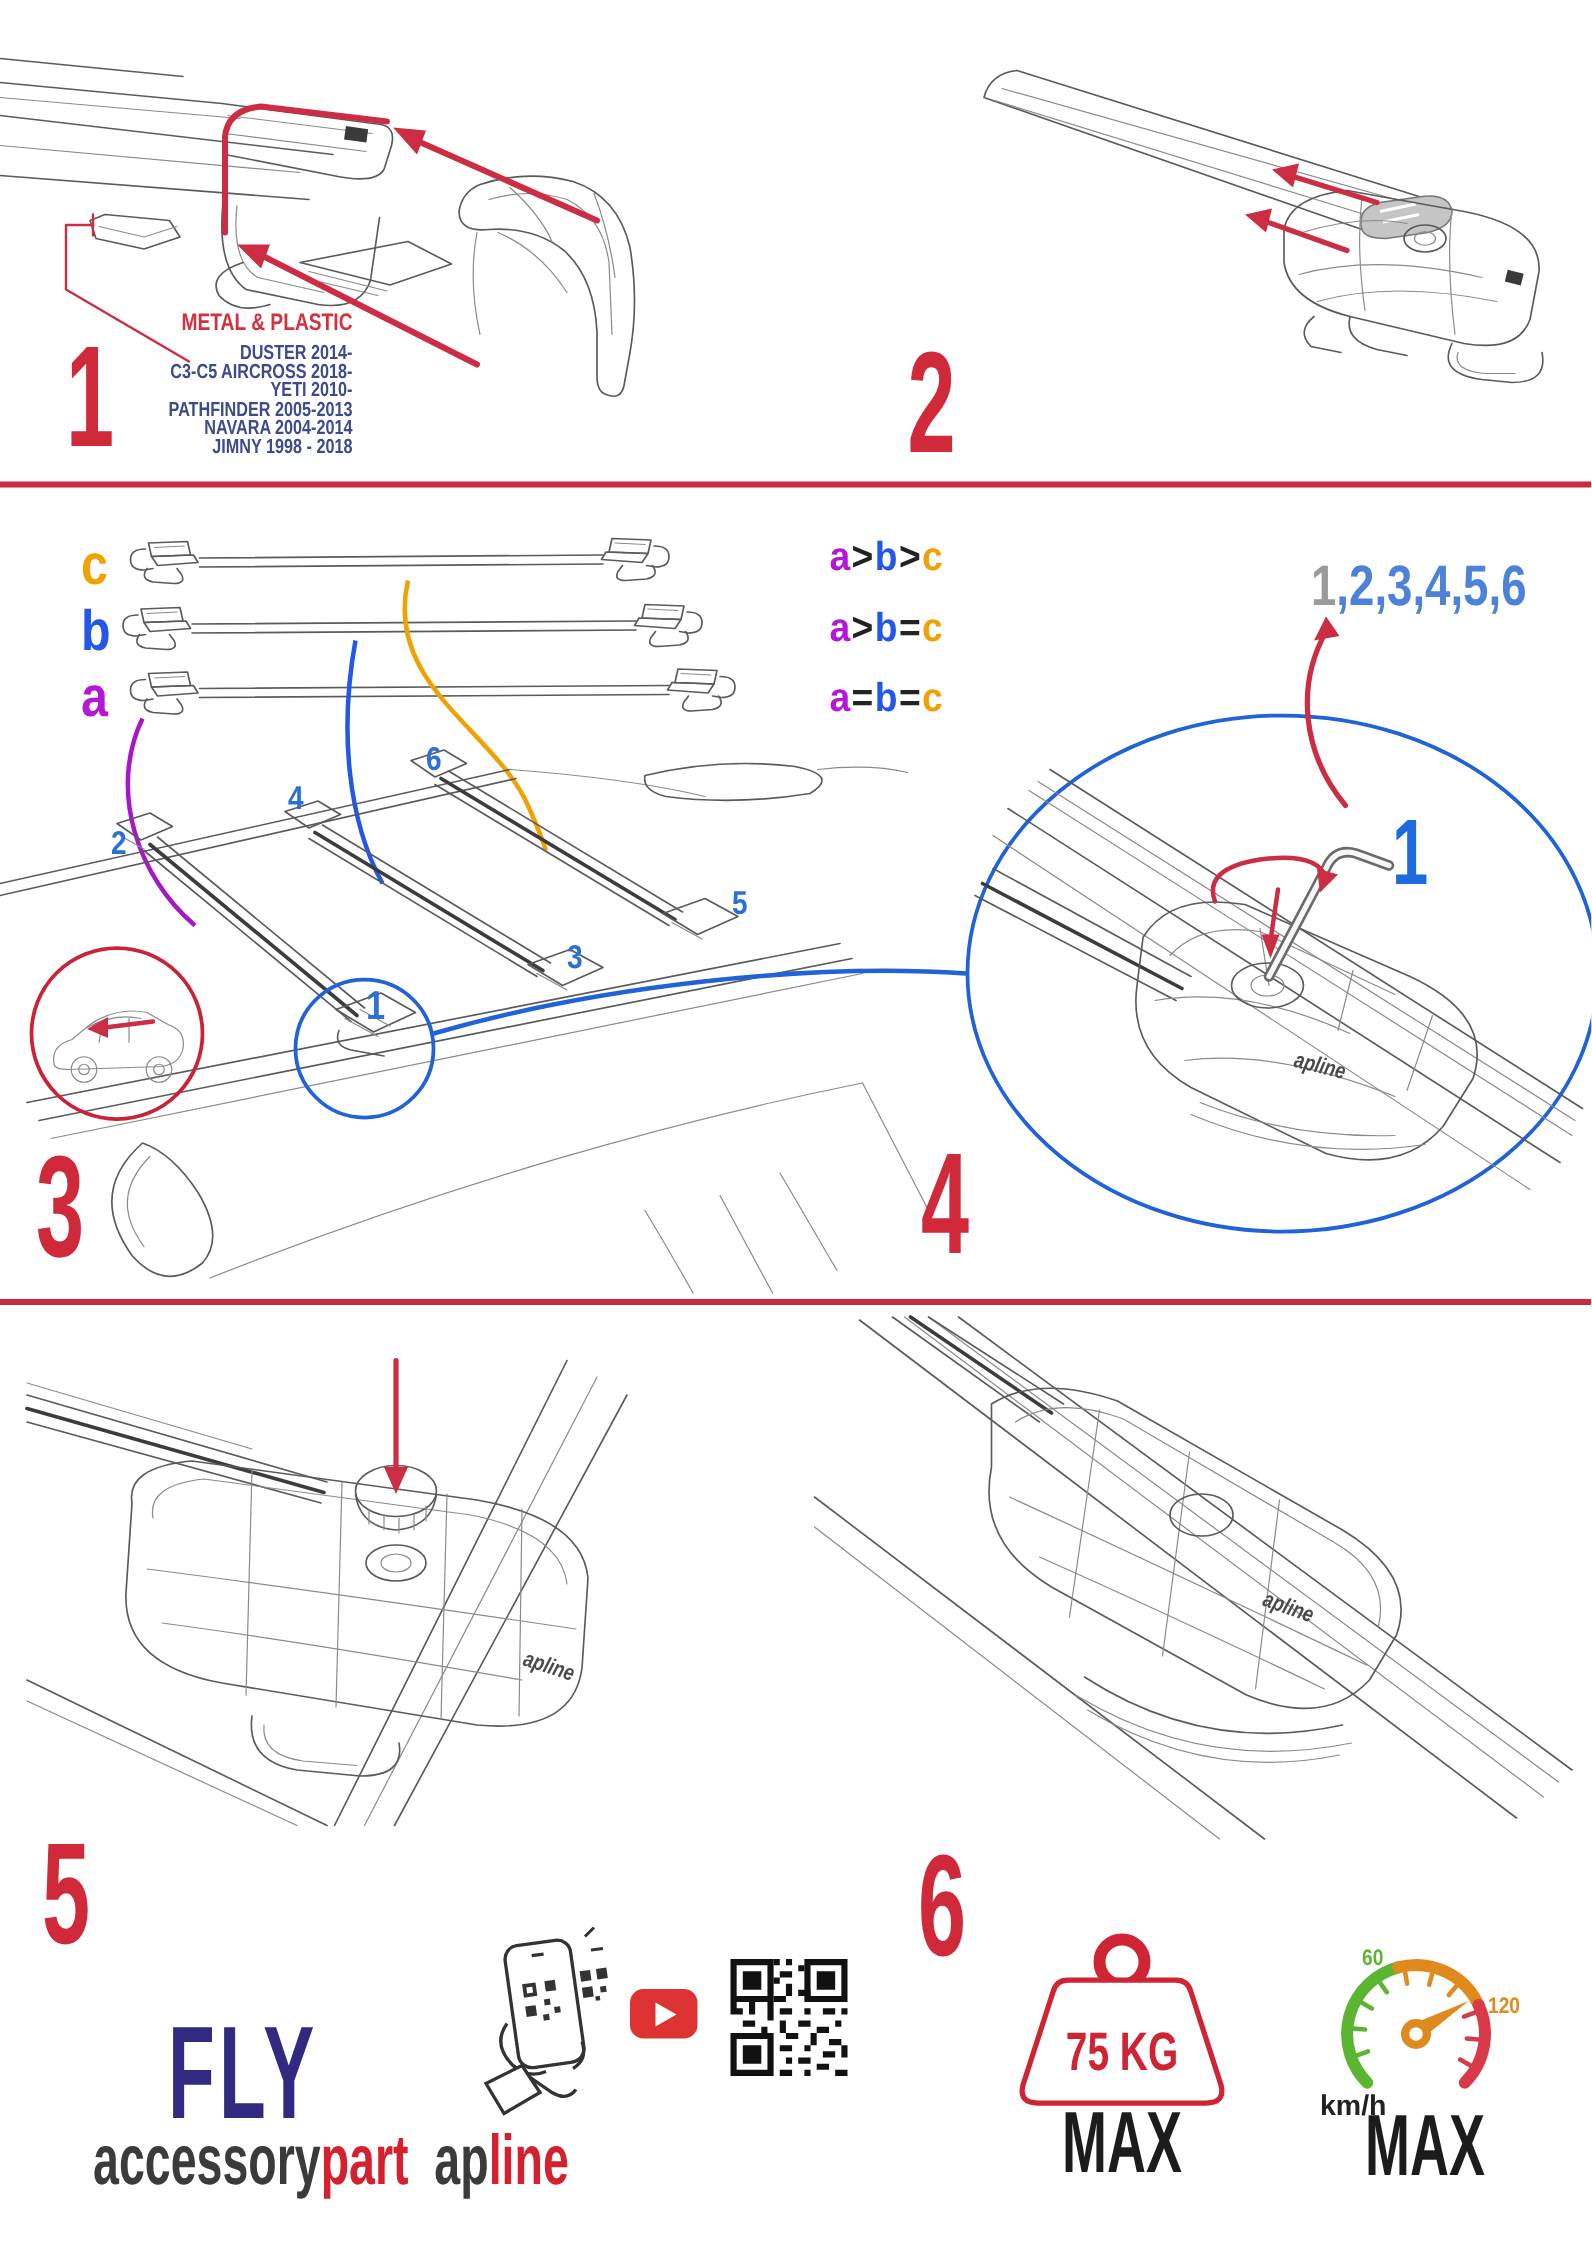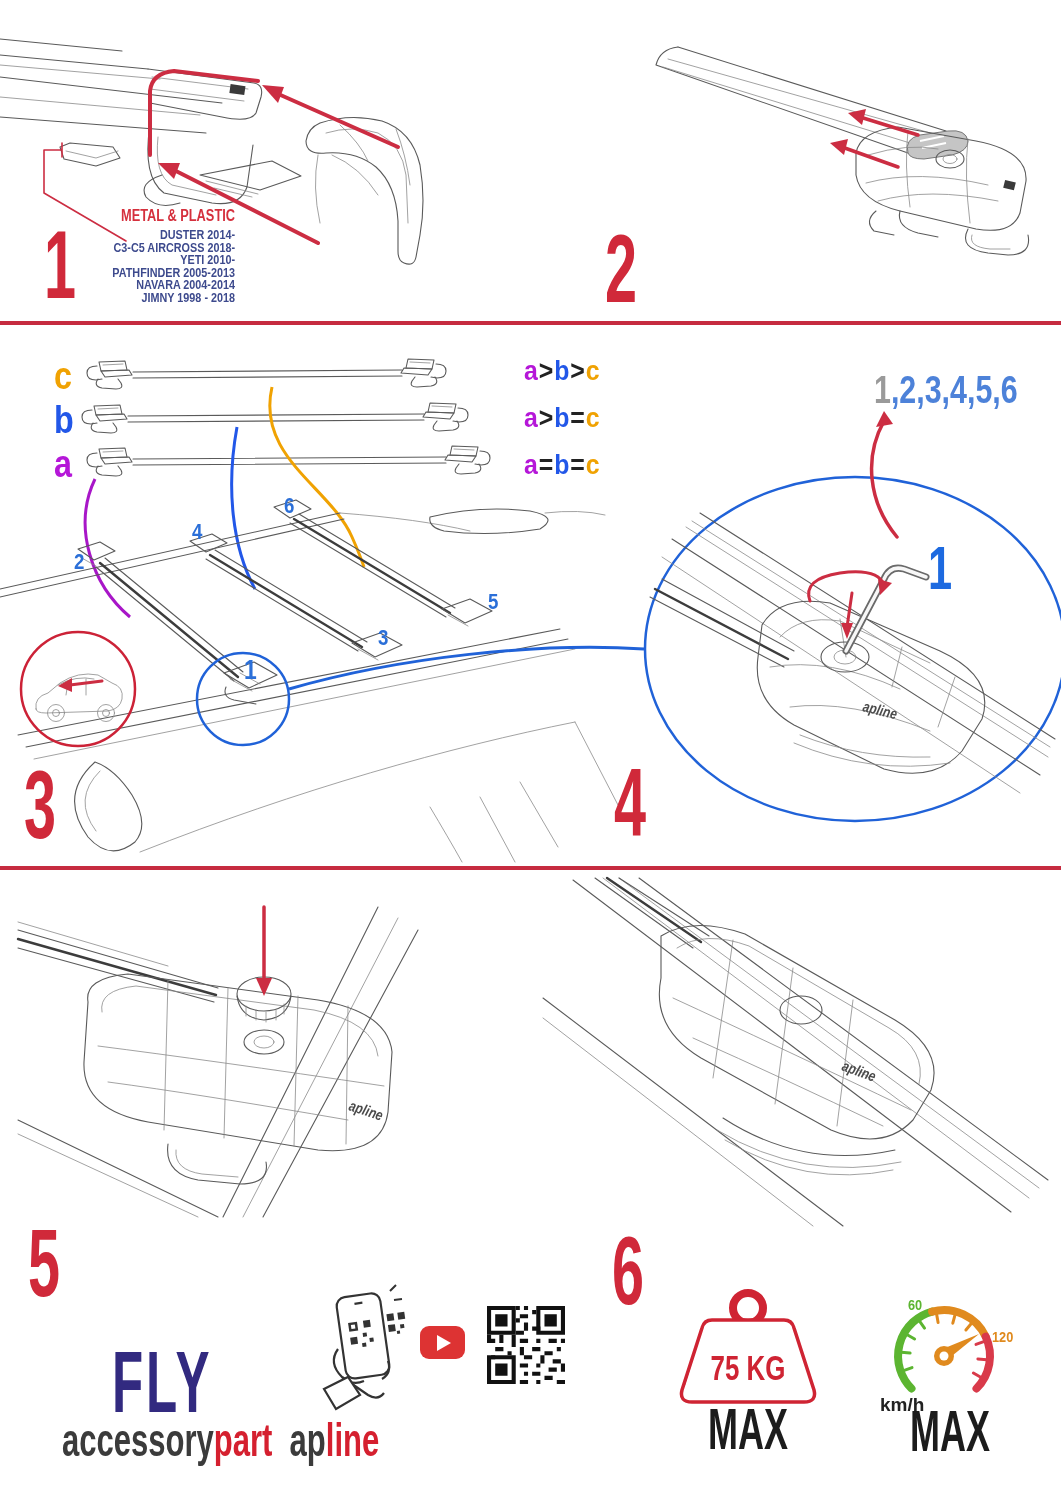--- a/index.html
+++ b/index.html
@@ -14,21 +14,21 @@
   .redf{fill:#cc2d42;stroke:none;}
   .blue{stroke:#2062d8;fill:none;}
   .divider{position:absolute;left:0;width:1061px;height:4px;background:#c62b40;}
   .step{position:absolute;color:#d0293a;font-weight:bold;font-size:96px;line-height:.82;
         transform:scaleX(.60);transform-origin:0 0;}
   .condc{display:inline-block;transform:scaleX(.62);transform-origin:50% 0;font-weight:bold;}
   #p1text{position:absolute;left:30px;top:207px;width:205px;text-align:right;
           transform:scaleX(.80);transform-origin:100% 0;font-weight:bold;}
   #p1text .mat{color:#d5303d;font-size:16px;margin-bottom:4px;}
   #p1text .mod{color:#3d4a8d;font-size:13.5px;line-height:12.6px;}
-  #cmp{position:absolute;left:524px;top:356px;font-weight:bold;font-size:27px;letter-spacing:1px;}
+  #cmp{position:absolute;left:553px;top:356px;font-weight:bold;font-size:27px;letter-spacing:1px;}
   #cmp .row{margin-bottom:16px;transform:scaleX(.92);transform-origin:0 0;}
   .c-a{color:#b517d8}.c-b{color:#2257e8}.c-c{color:#f0a202}.c-op{color:#222}
   .t-orange{fill:#f0a202}.t-blue{fill:#2257e8}.t-purple{fill:#b517d8}
   .t-posblue{fill:#2b6fd8}.t-gray{fill:#9a9a9a}.t-blue2{fill:#4d82d9}.t-big1{fill:#1d6ae0}
   .t-brand{fill:#4a4a4a;font-size:15px;font-style:italic}
   #fly{position:absolute;left:112px;top:1342px;color:#322a80;font-weight:bold;font-size:88px;
        line-height:.9;letter-spacing:5px;transform:scaleX(.58);transform-origin:0 0;}
   #brandline{position:absolute;left:62px;top:1416px;font-weight:bold;font-size:47px;line-height:1;
        transform:scaleX(.66);transform-origin:0 0;white-space:nowrap;}
   .b-dark{color:#3b3b3b}.b-red{color:#d5202f}.b-gap{display:inline-block;width:26px}

